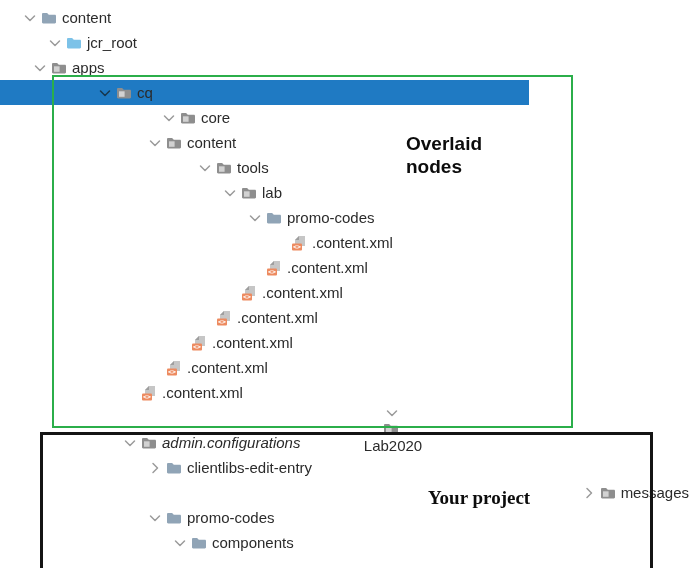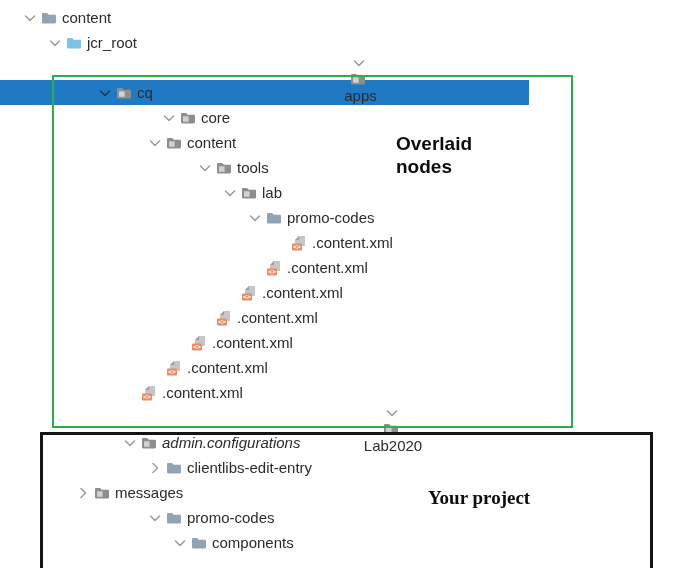--- a/index.html
+++ b/index.html
@@ -22,21 +22,21 @@
   .lbl{font-size:15px;color:#2b2b2b;white-space:nowrap;letter-spacing:0;}
   .green-box{
     position:absolute;left:52px;top:75px;width:521px;height:353px;
     border:2px solid var(--green,#2bae4a);box-sizing:border-box;pointer-events:none;
   }
   .black-box{
     position:absolute;left:40px;top:432px;width:613px;height:170px;
     border:3px solid var(--black,#141414);box-sizing:border-box;pointer-events:none;
   }
   .anno{position:absolute;font-weight:bold;font-size:19px;line-height:23px;color:#0c0c0c;}
-  .anno-overlaid{left:396px;top:132px;width:112px;}
+  .anno-overlaid{left:406px;top:132px;width:112px;}
   .anno-project{left:428px;top:486px;white-space:nowrap;font-family:Liberation Serif, serif;}
 </style>
 </head>
 <body>
 
 <div>
   <div class="tree">
       <div class="row" style="padding-left: 22px;">
         <span class="chev">
           <svg width="16" height="16" viewBox="0 0 16 16">
@@ -56,21 +56,21 @@
             <polyline points="3.5,6 8,10.5 12.5,6" fill="none" stroke="#9b9b9b" stroke-width="1.5" stroke-linecap="round" stroke-linejoin="round"></polyline>
           </svg>
         </span>
         <span class="icon">
           <svg width="16" height="16" viewBox="0 0 16 16">
             <path d="M1 4.2c0-.7.5-1.2 1.2-1.2h3.9l1.7 1.7h6c.7 0 1.2.5 1.2 1.2v6.3c0 .7-.5 1.2-1.2 1.2H2.2c-.7 0-1.2-.5-1.2-1.2z" fill="#7cc2e8"></path>
           </svg>
         </span>
         <span class="lbl">jcr_root</span>
       </div>
-      <div class="row" style="padding-left: 32px; flex-direction: column;">
+      <div class="row" style="padding-left: 32px;">
         <span class="chev">
           <svg width="16" height="16" viewBox="0 0 16 16">
             <polyline points="3.5,6 8,10.5 12.5,6" fill="none" stroke="#9b9b9b" stroke-width="1.5" stroke-linecap="round" stroke-linejoin="round"></polyline>
           </svg>
         </span>
         <span class="icon">
           <svg width="16" height="16" viewBox="0 0 16 16">
             <path d="M1 4.2c0-.7.5-1.2 1.2-1.2h3.9l1.7 1.7h6c.7 0 1.2.5 1.2 1.2v6.3c0 .7-.5 1.2-1.2 1.2H2.2c-.7 0-1.2-.5-1.2-1.2z" fill="#8e8e8e"></path>
             <rect x="3" y="6.3" width="5.6" height="5.5" fill="#d2d2d2"></rect>
           </svg>
@@ -278,21 +278,21 @@
             <polyline points="6,3.5 10.5,8 6,12.5" fill="none" stroke="#9b9b9b" stroke-width="1.5" stroke-linecap="round" stroke-linejoin="round"></polyline>
           </svg>
         </span>
         <span class="icon">
           <svg width="16" height="16" viewBox="0 0 16 16">
             <path d="M1 4.2c0-.7.5-1.2 1.2-1.2h3.9l1.7 1.7h6c.7 0 1.2.5 1.2 1.2v6.3c0 .7-.5 1.2-1.2 1.2H2.2c-.7 0-1.2-.5-1.2-1.2z" fill="#90a4b6"></path>
           </svg>
         </span>
         <span class="lbl">clientlibs-edit-entry</span>
       </div>
-      <div class="row" style="padding-left: 75px;">
+      <div class="row" style="padding-left: 75px; justify-content: flex-end;">
         <span class="chev">
           <svg width="16" height="16" viewBox="0 0 16 16">
             <polyline points="6,3.5 10.5,8 6,12.5" fill="none" stroke="#9b9b9b" stroke-width="1.5" stroke-linecap="round" stroke-linejoin="round"></polyline>
           </svg>
         </span>
         <span class="icon">
           <svg width="16" height="16" viewBox="0 0 16 16">
             <path d="M1 4.2c0-.7.5-1.2 1.2-1.2h3.9l1.7 1.7h6c.7 0 1.2.5 1.2 1.2v6.3c0 .7-.5 1.2-1.2 1.2H2.2c-.7 0-1.2-.5-1.2-1.2z" fill="#8e8e8e"></path>
             <rect x="3" y="6.3" width="5.6" height="5.5" fill="#d2d2d2"></rect>
           </svg>

